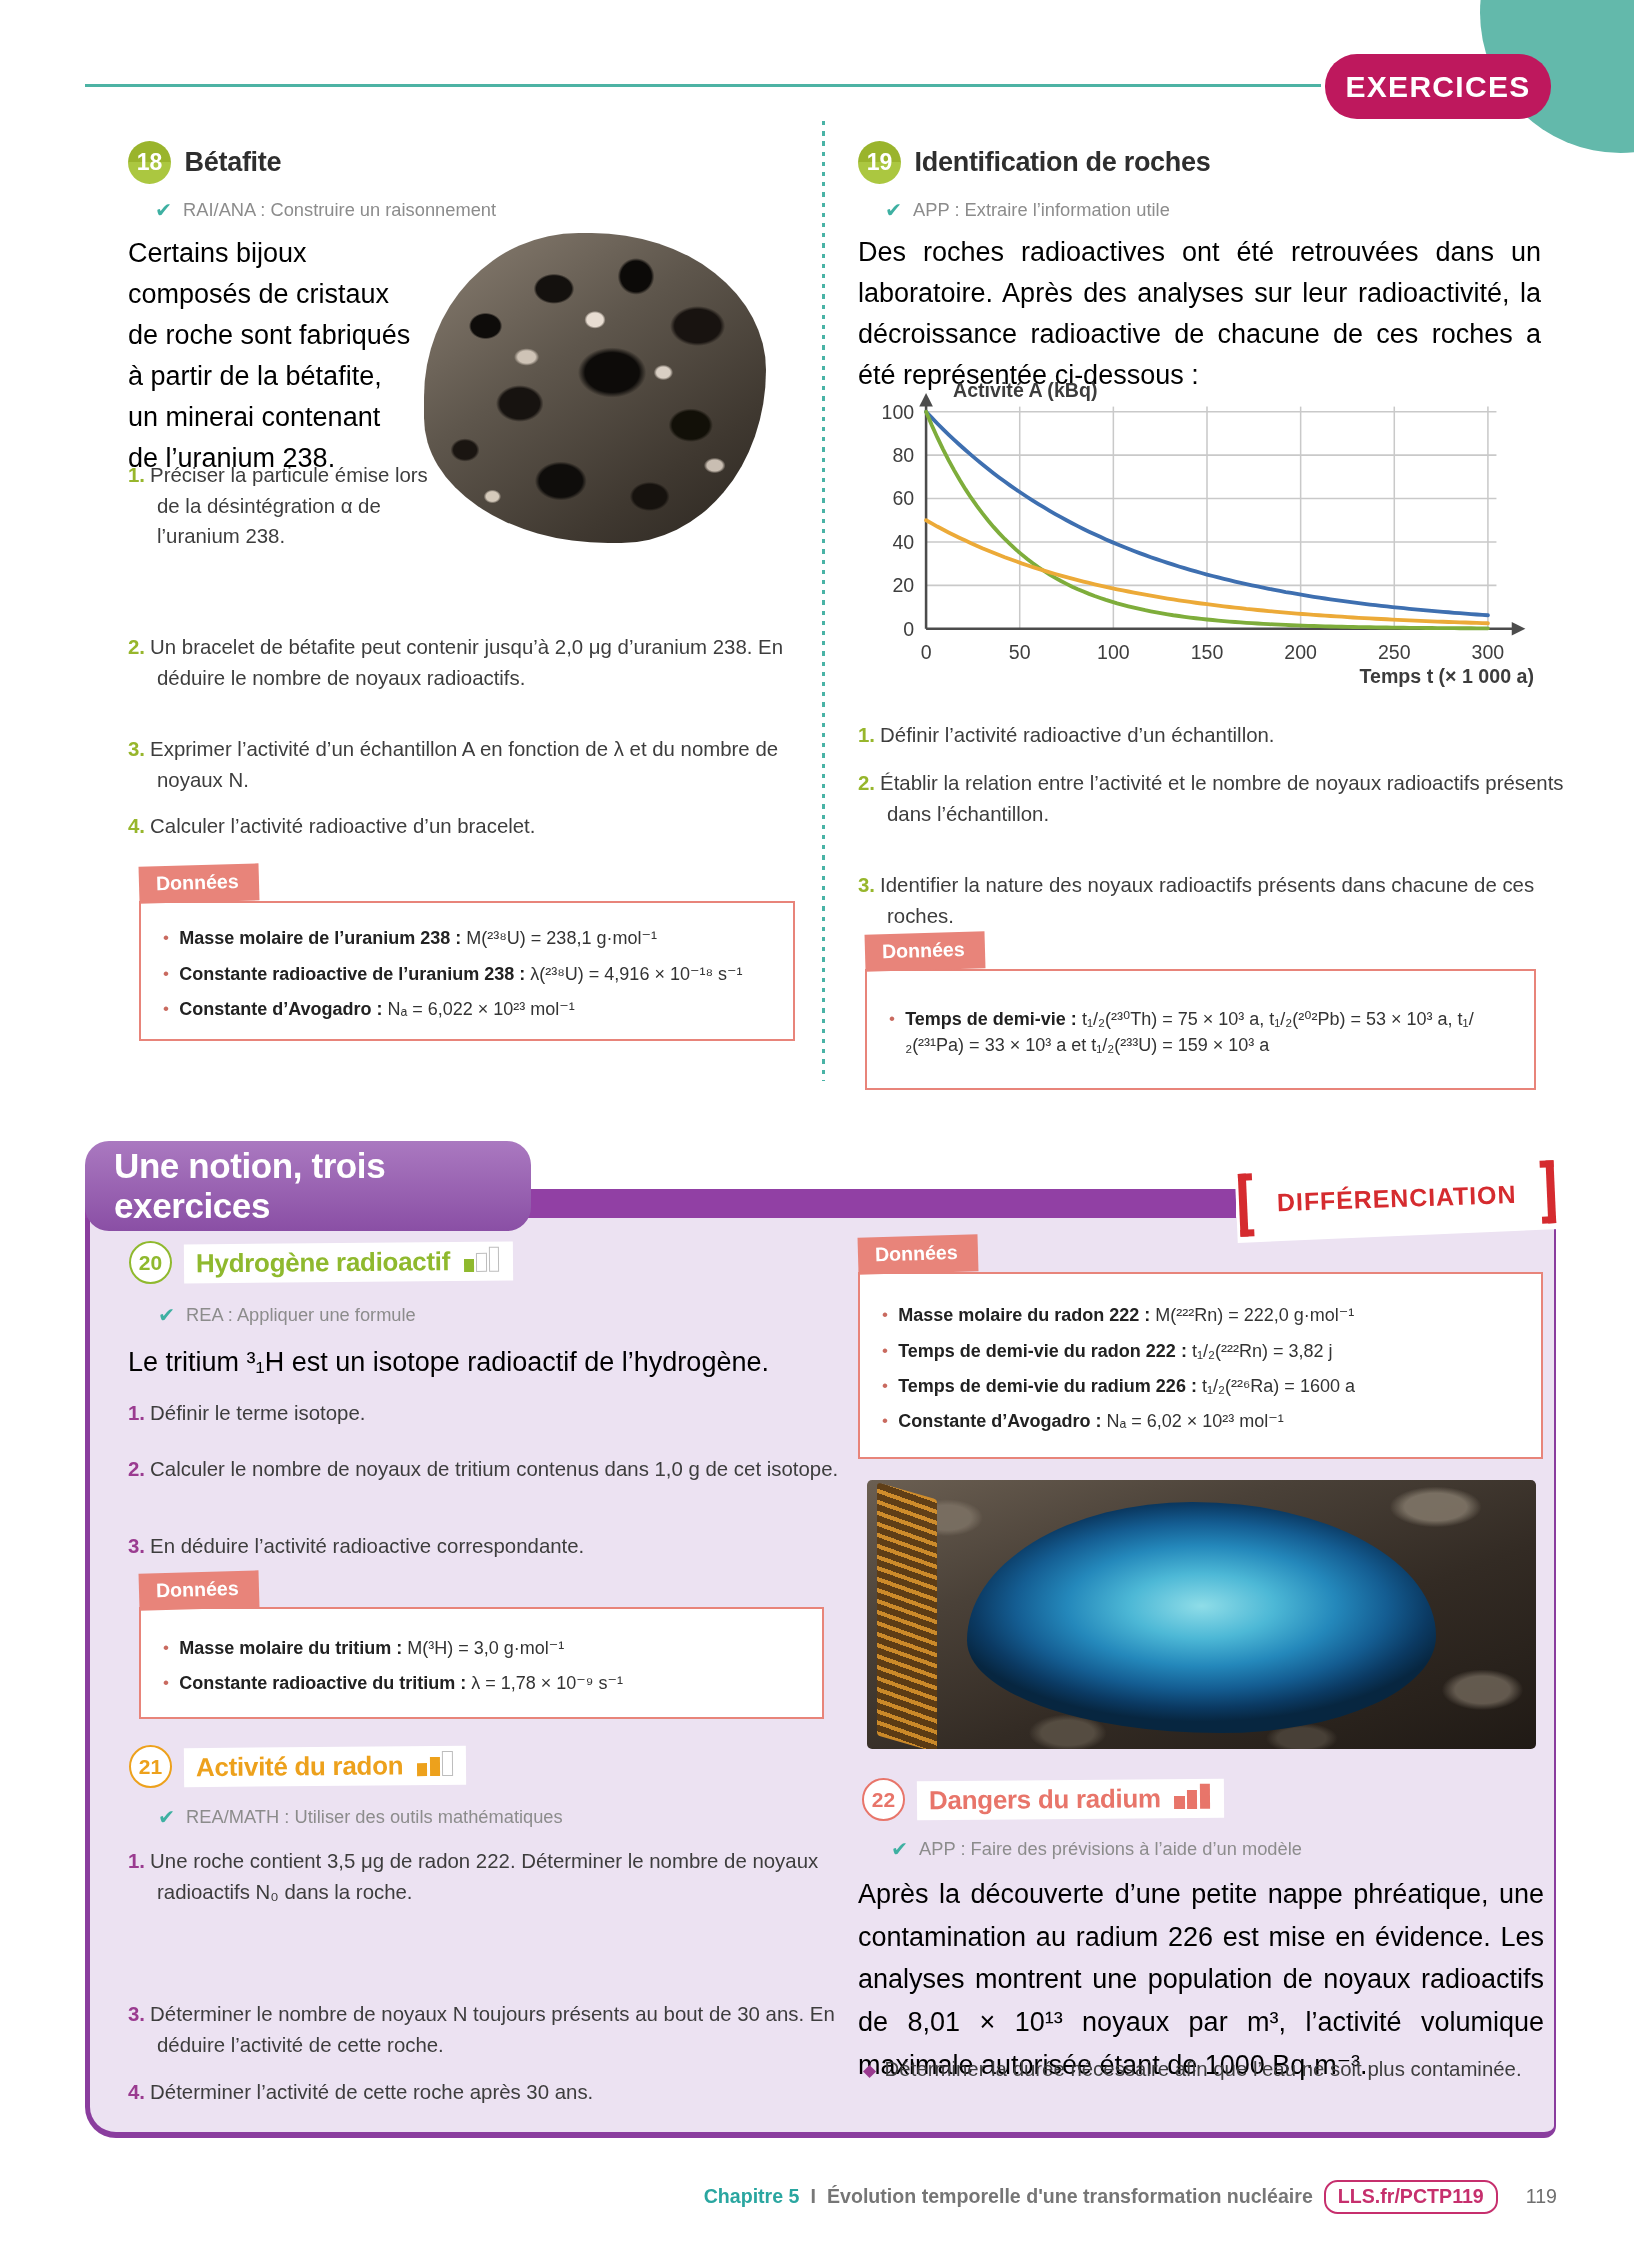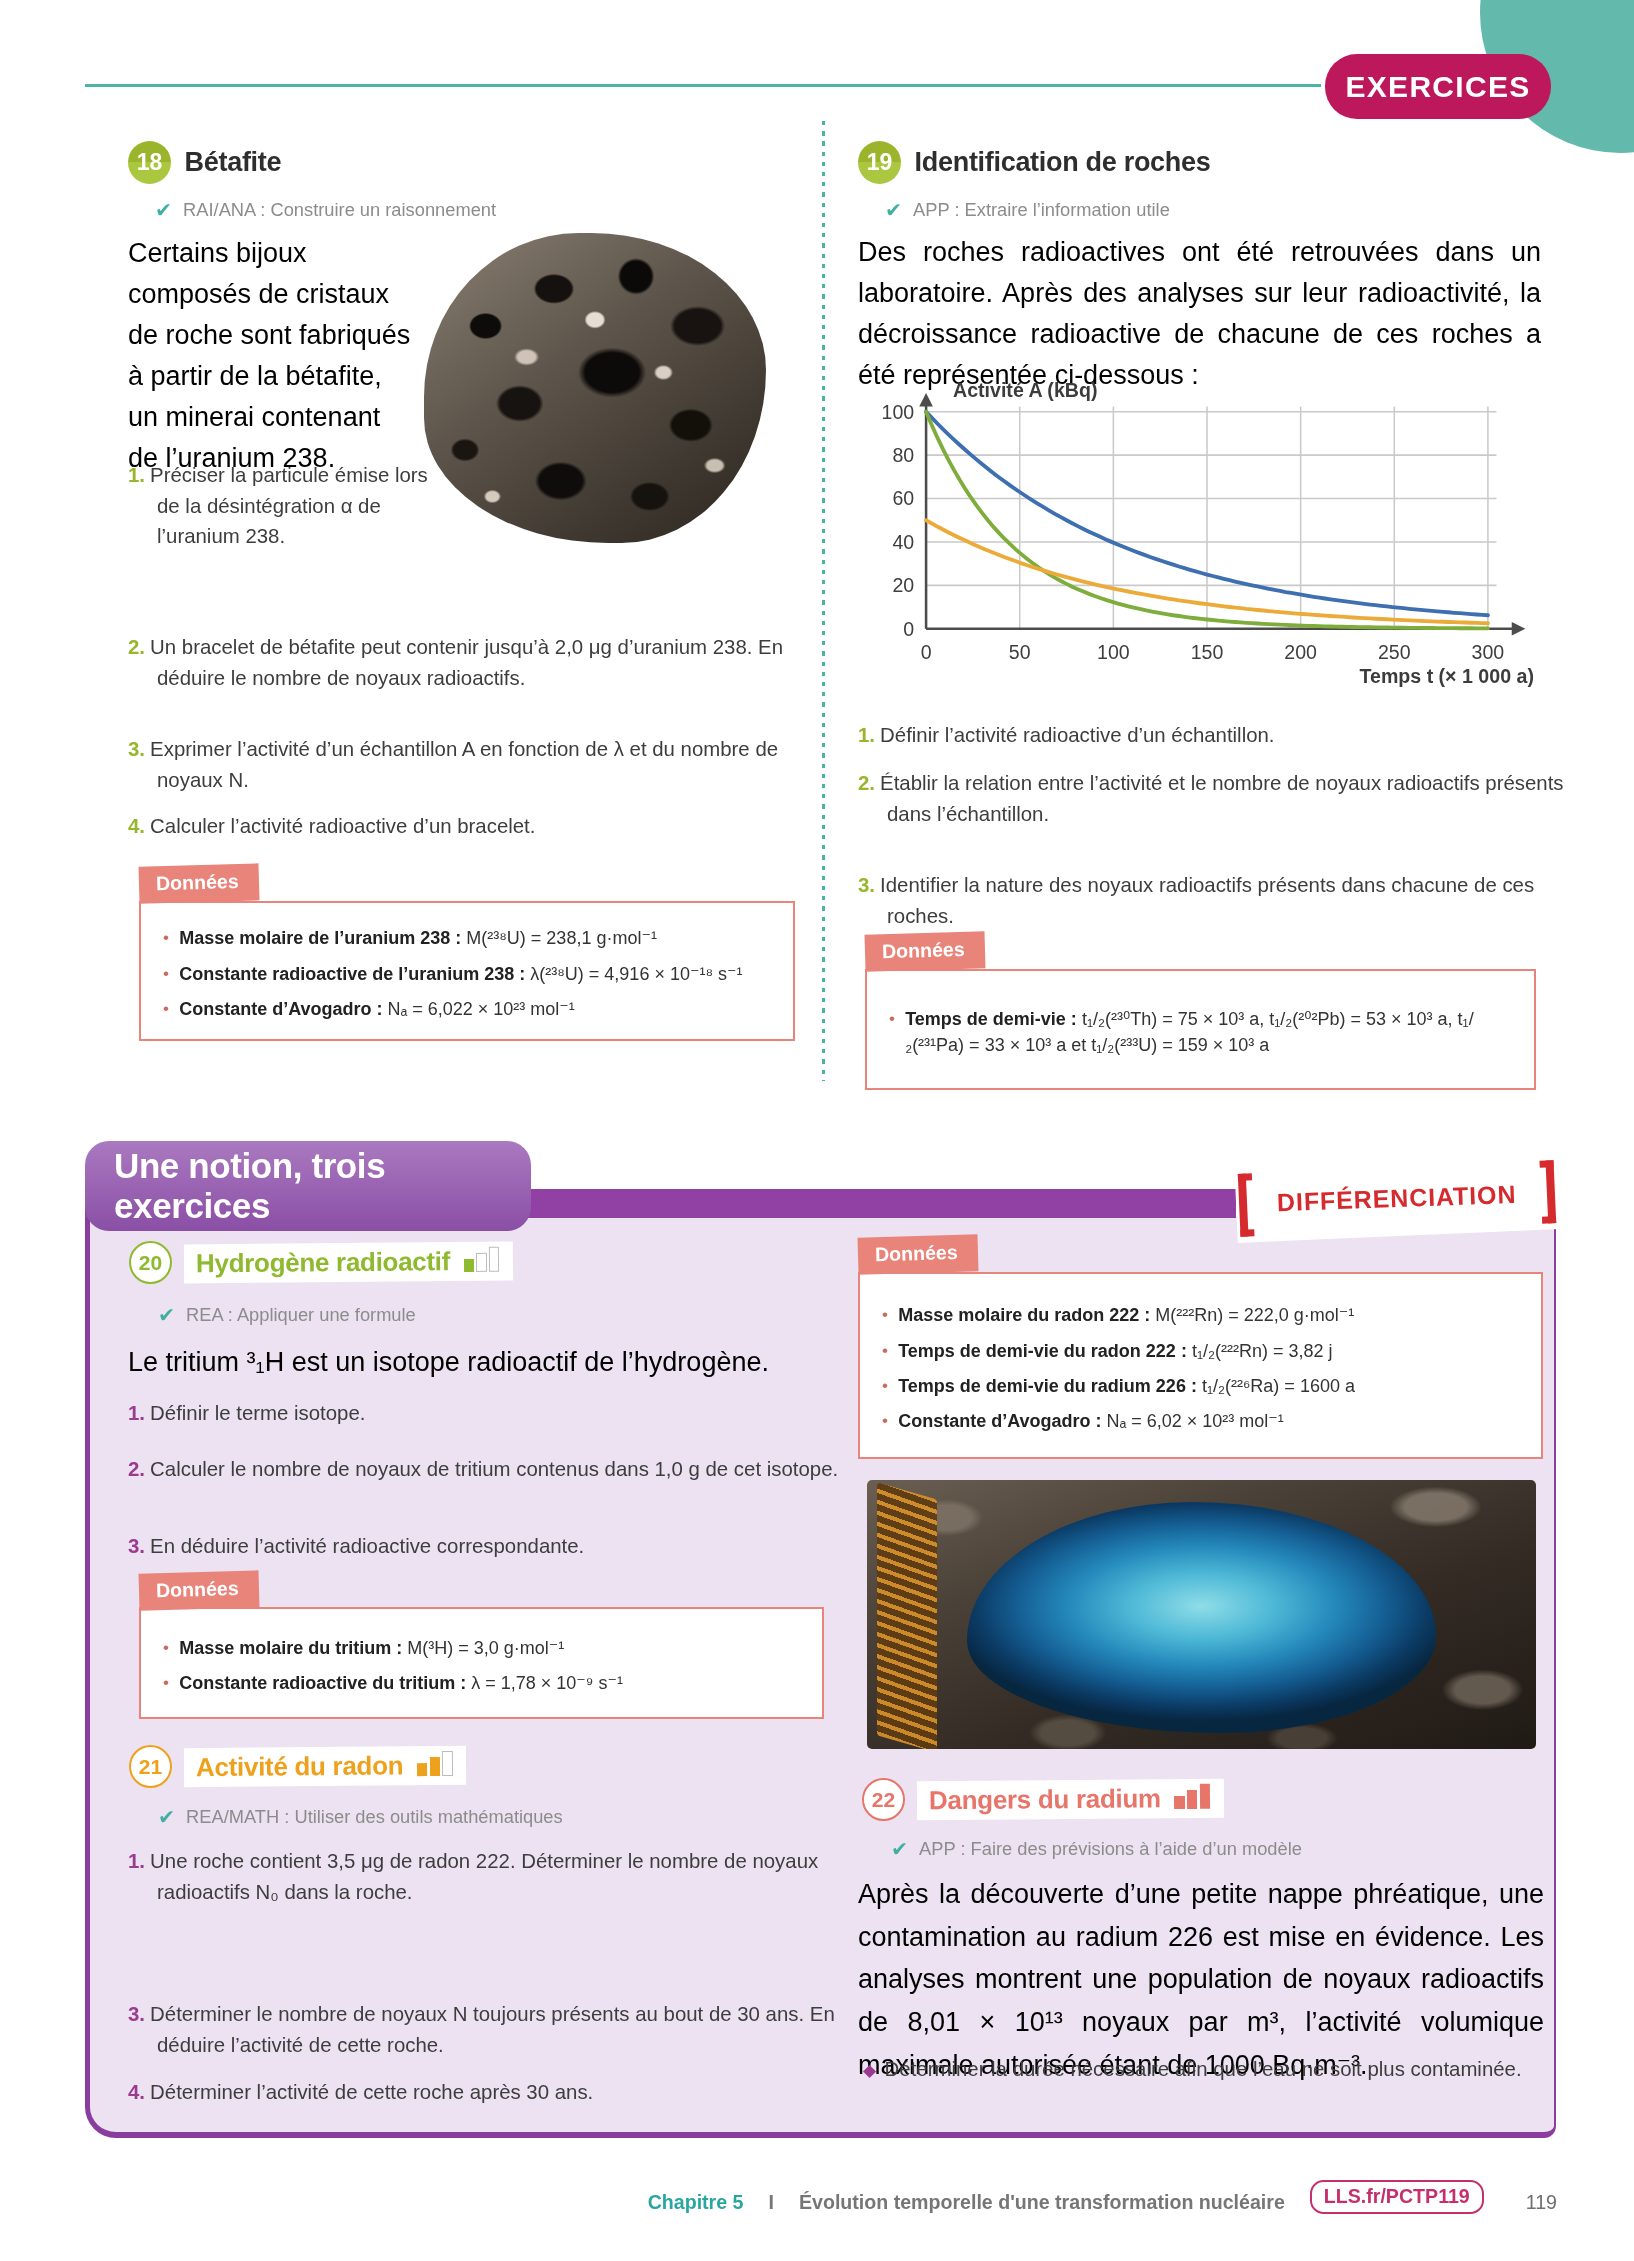--- a/index.html
+++ b/index.html
@@ -96,21 +96,21 @@
       radial-gradient(60px 25.5px at 65% 96%, #4e463c 40%, transparent 60%);}
   .well .water{position:absolute;left:15%;top:8%;width:70%;height:86%;
         border-radius:48% 52% 46% 54% / 60% 58% 42% 40%;
         background:radial-gradient(55% 50% at 50% 45%, #8fdde8 0%, #4db8d6 28%, #2488bb 52%, #145d92 72%, #0b3a63 88%, #072640 100%);}
   .well .ladder{position:absolute;left:1.5%;top:4%;width:9%;height:94%;transform:skewY(16deg);border-radius:3.4px;opacity:.92;
         background:repeating-linear-gradient(4deg,#d79028 0 4.3px,#5f3c12 4.3px 11px);}
   
   .dia{color:#9a3b90;font-size:17px;margin-right:8.5px;}
   .bullet-q{position:absolute;font-size:20.4px;line-height:1.55;color:#3d3d3d;padding-left:31px;text-indent:-31px;}
   
-  .footer{position:absolute;right:78px;top:2180px;display:flex;align-items:flex-end;gap:25px;font-size:19.6px;}
+  .footer{position:absolute;right:78px;top:2180px;display:flex;align-items:center;gap:11px;font-size:19.6px;}
   .f-chap{color:#2aa6a0;font-weight:bold;}
   .f-sep{color:#777;font-weight:bold;}
   .f-title{color:#767676;font-weight:bold;}
   .f-badge{border:2.6px solid #c62f6d;border-radius:13.6px;padding:2.6px 12px 4.3px 12px;color:#c62f6d;font-weight:bold;}
   .f-page{color:#6f6f6f;margin-left:17px;}
 </style>
 </head>
 <body>
 
 <div id="page">

